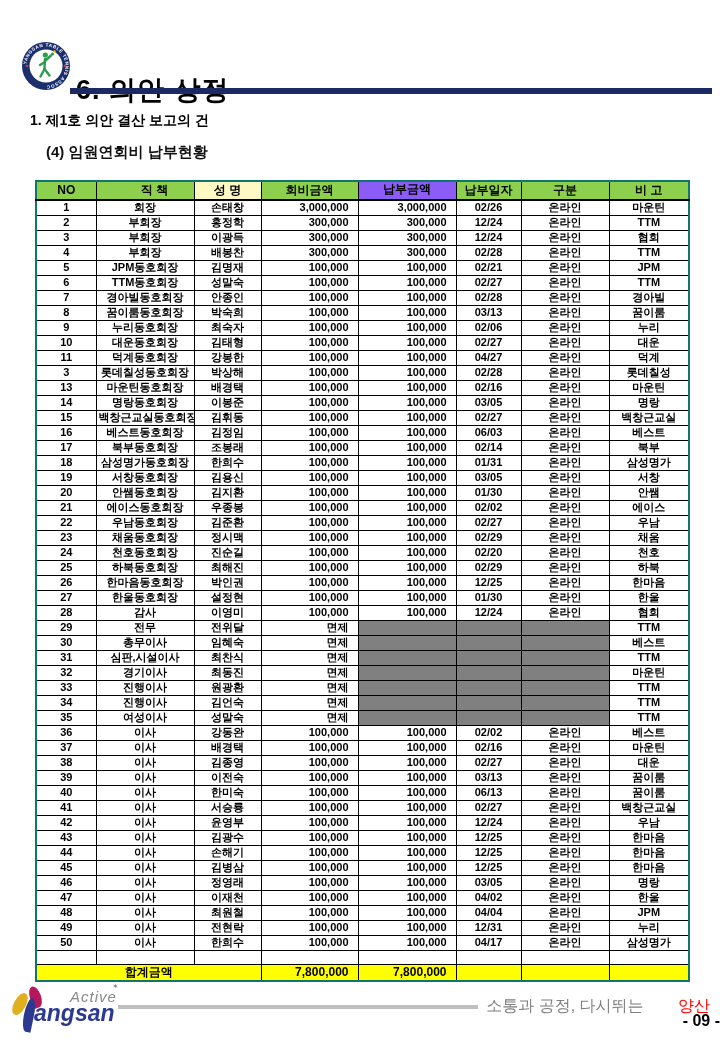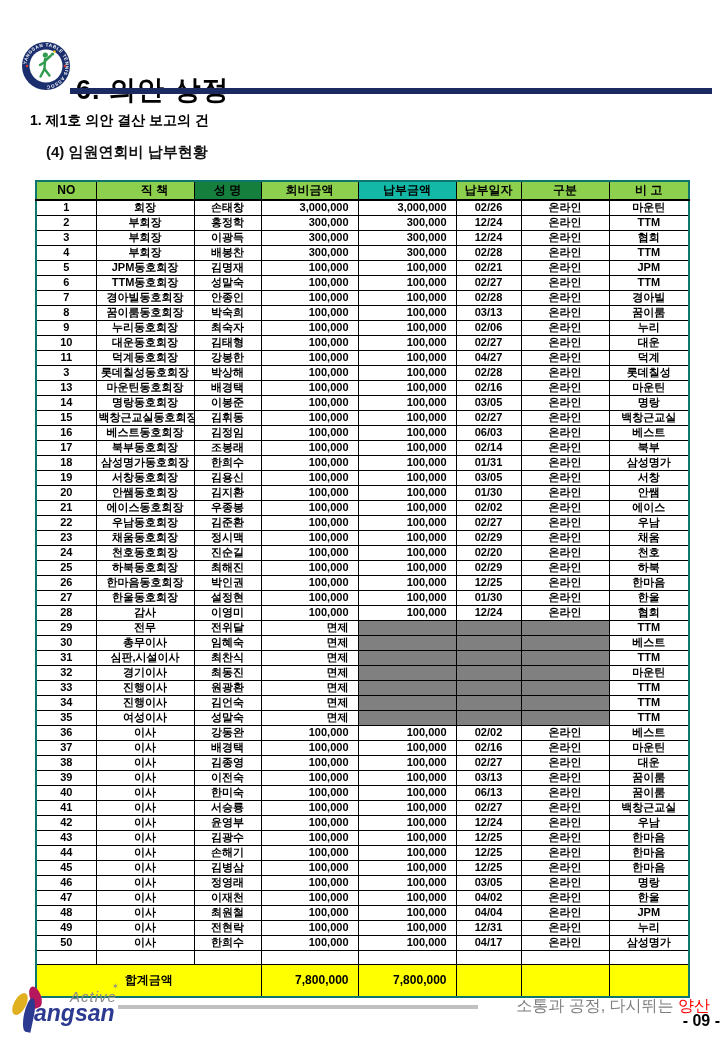--- a/index.html
+++ b/index.html
@@ -20,38 +20,38 @@
   
   #fees-table { position:absolute; left:35px; top:180px; width:653px;
     border-collapse:collapse; table-layout:fixed; }
   #fees-table th, #fees-table td { border:1px solid #000; font-weight:bold;
     font-size:11px; height:15px; line-height:13px; text-align:center; color:#000;
     overflow:hidden; white-space:nowrap; padding:0 2px; }
   #fees-table th { height:19px; font-size:12px; border-bottom:2px solid #000; }
   #fees-table { border:2px solid #0f766e; }
   #fees-table td.num { text-align:right; padding-right:9px; }
   #fees-table td.exempt-cell { background:#808080; }
-  #fees-table tr.total-row td { background:#ffff00; height:33px; font-size:12px; }
+  #fees-table tr.total-row td { background:#ffff00; height:17px; font-size:12px; }
   #fees-table tr.spacer-row td { height:14px; }
 
   
   #footer-logo { position:absolute; left:8px; top:986px; width:150px; height:52px; }
   .logo-active { position:absolute; left:62px; top:2px; font-size:15px; font-style:italic;
     color:#8a8a8a; letter-spacing:1px; }
   .logo-star { position:absolute; left:104px; top:-4px; font-size:8px; color:#8a8a8a; }
   .logo-yangsan { position:absolute; left:26px; top:14px; font-size:23px; font-style:italic;
     font-weight:bold; color:#2b3990; letter-spacing:0px; }
   .petal { position:absolute; border-radius:50% 50% 50% 50%; }
   .petal-yellow { left:6px; top:6px; width:12px; height:24px; background:#e8b columnas820; background:#e0b020; transform:rotate(28deg); }
   .petal-red { left:22px; top:0px; width:11px; height:22px; background:#b5175c; transform:rotate(-20deg); border-radius:50% 50% 50% 0; }
   .petal-blue { left:16px; top:12px; width:10px; height:34px; background:#2b3990; transform:rotate(12deg); border-radius:50% 50% 0 50%; }
 
   #footer-divider { position:absolute; left:118px; top:1005px; width:360px; height:4px; background:#c0c0c0; }
   #footer-slogan { position:absolute; right:10px; top:996px; font-size:16px; color:#808080; }
-  #footer-slogan .red { color:#ff0000; }
+  #footer-slogan .red { color:#ff0000;margin-left:30px; }
   #page-number { position:absolute; left:0; top:1012px; width:720px; text-align:right;
     font-size:16px; font-weight:bold; color:#000; }
 </style>
 </head>
 <body>
 
 <div id="page">
 
   <svg id="emblem" viewBox="0 0 50 50">
     <circle cx="25" cy="25" r="24" fill="#1b2f6e"></circle>
@@ -91,23 +91,23 @@
       <col style="width:97px">
         <col style="width:98px">
         <col style="width:65px">
       <col style="width:88px">
         <col style="width:80px">
     </colgroup>
     <thead>
         <tr>
           <th style="background: rgb(140, 208, 78);">NO</th>
           <th style="background: rgb(140, 208, 78); padding-left: 21px;">직 책</th>
-          <th style="background: #15803d;">성 명</th>
+          <th style="background: #fef9c3;">성 명</th>
           <th style="background: rgb(140, 208, 78);">회비금액</th>
-          <th style="background: #14b8a6;">납부금액</th>
+          <th style="background: #8b5cf6; font-family: Liberation Mono, monospace;">납부금액</th>
           <th style="background: rgb(140, 208, 78);">납부일자</th>
           <th style="background: rgb(140, 208, 78);">구분</th>
           <th style="background: rgb(140, 208, 78);">비 고</th>
         </tr>
       </thead>
     <tbody>
         <tr>
           <td>1</td>
           <td>회장</td>
           <td>손태창</td>

